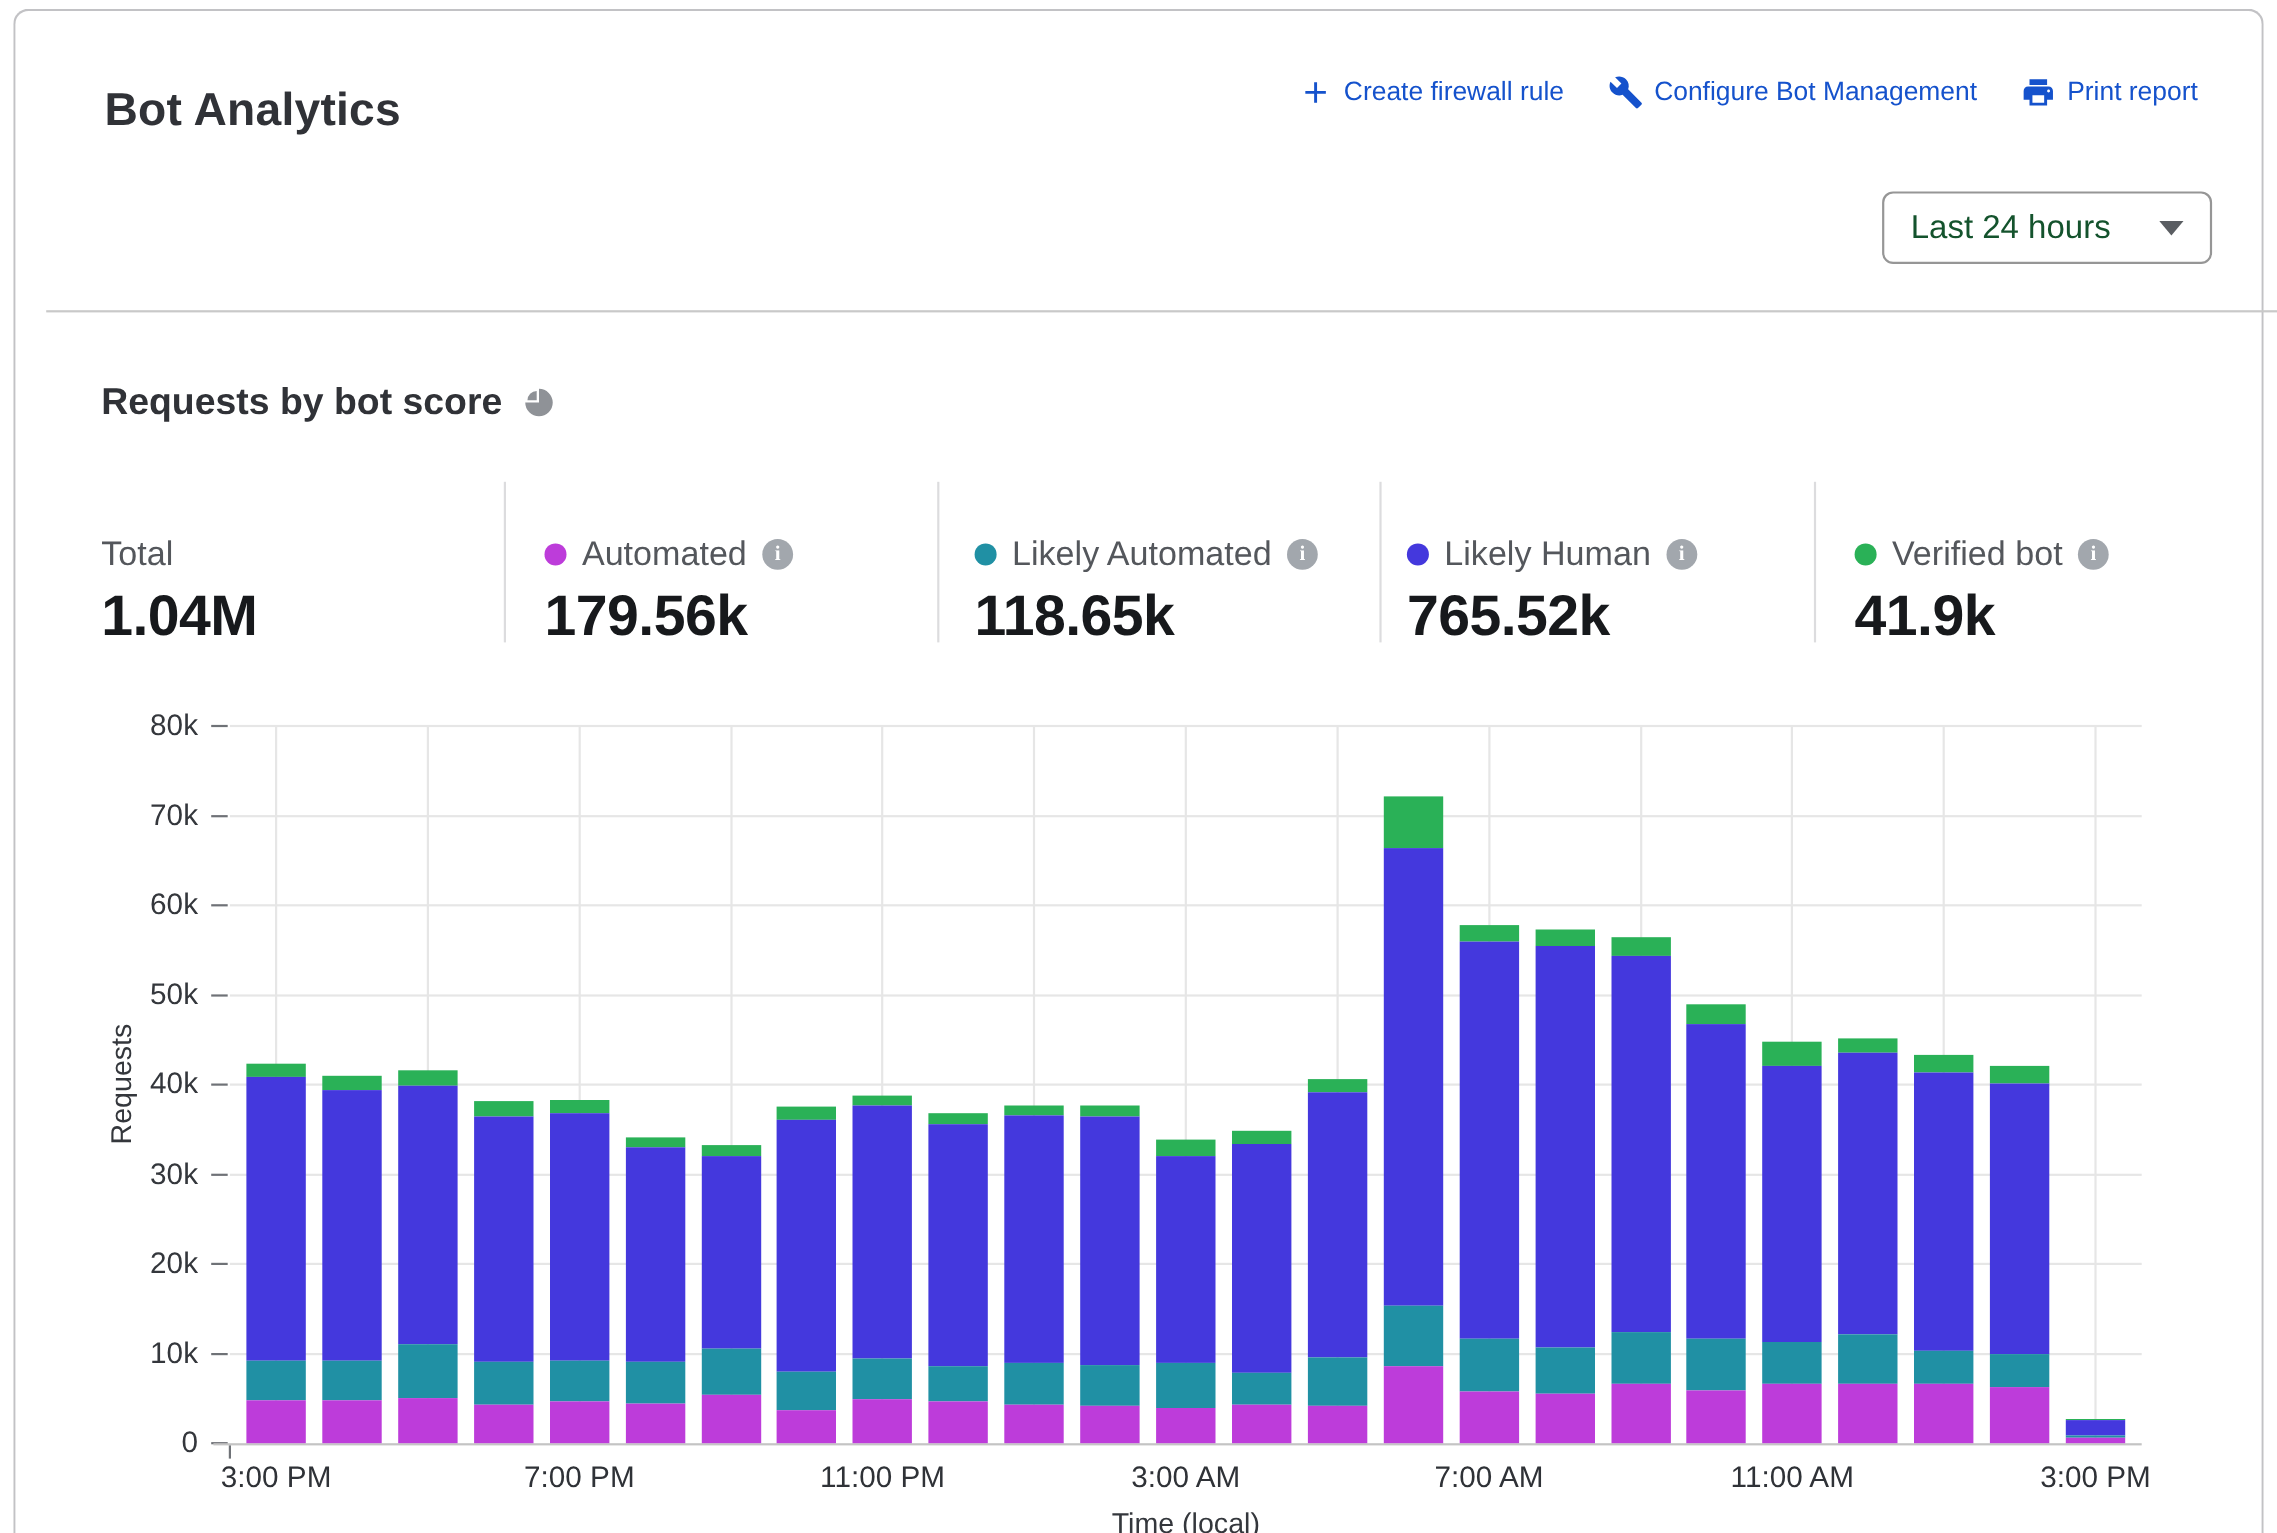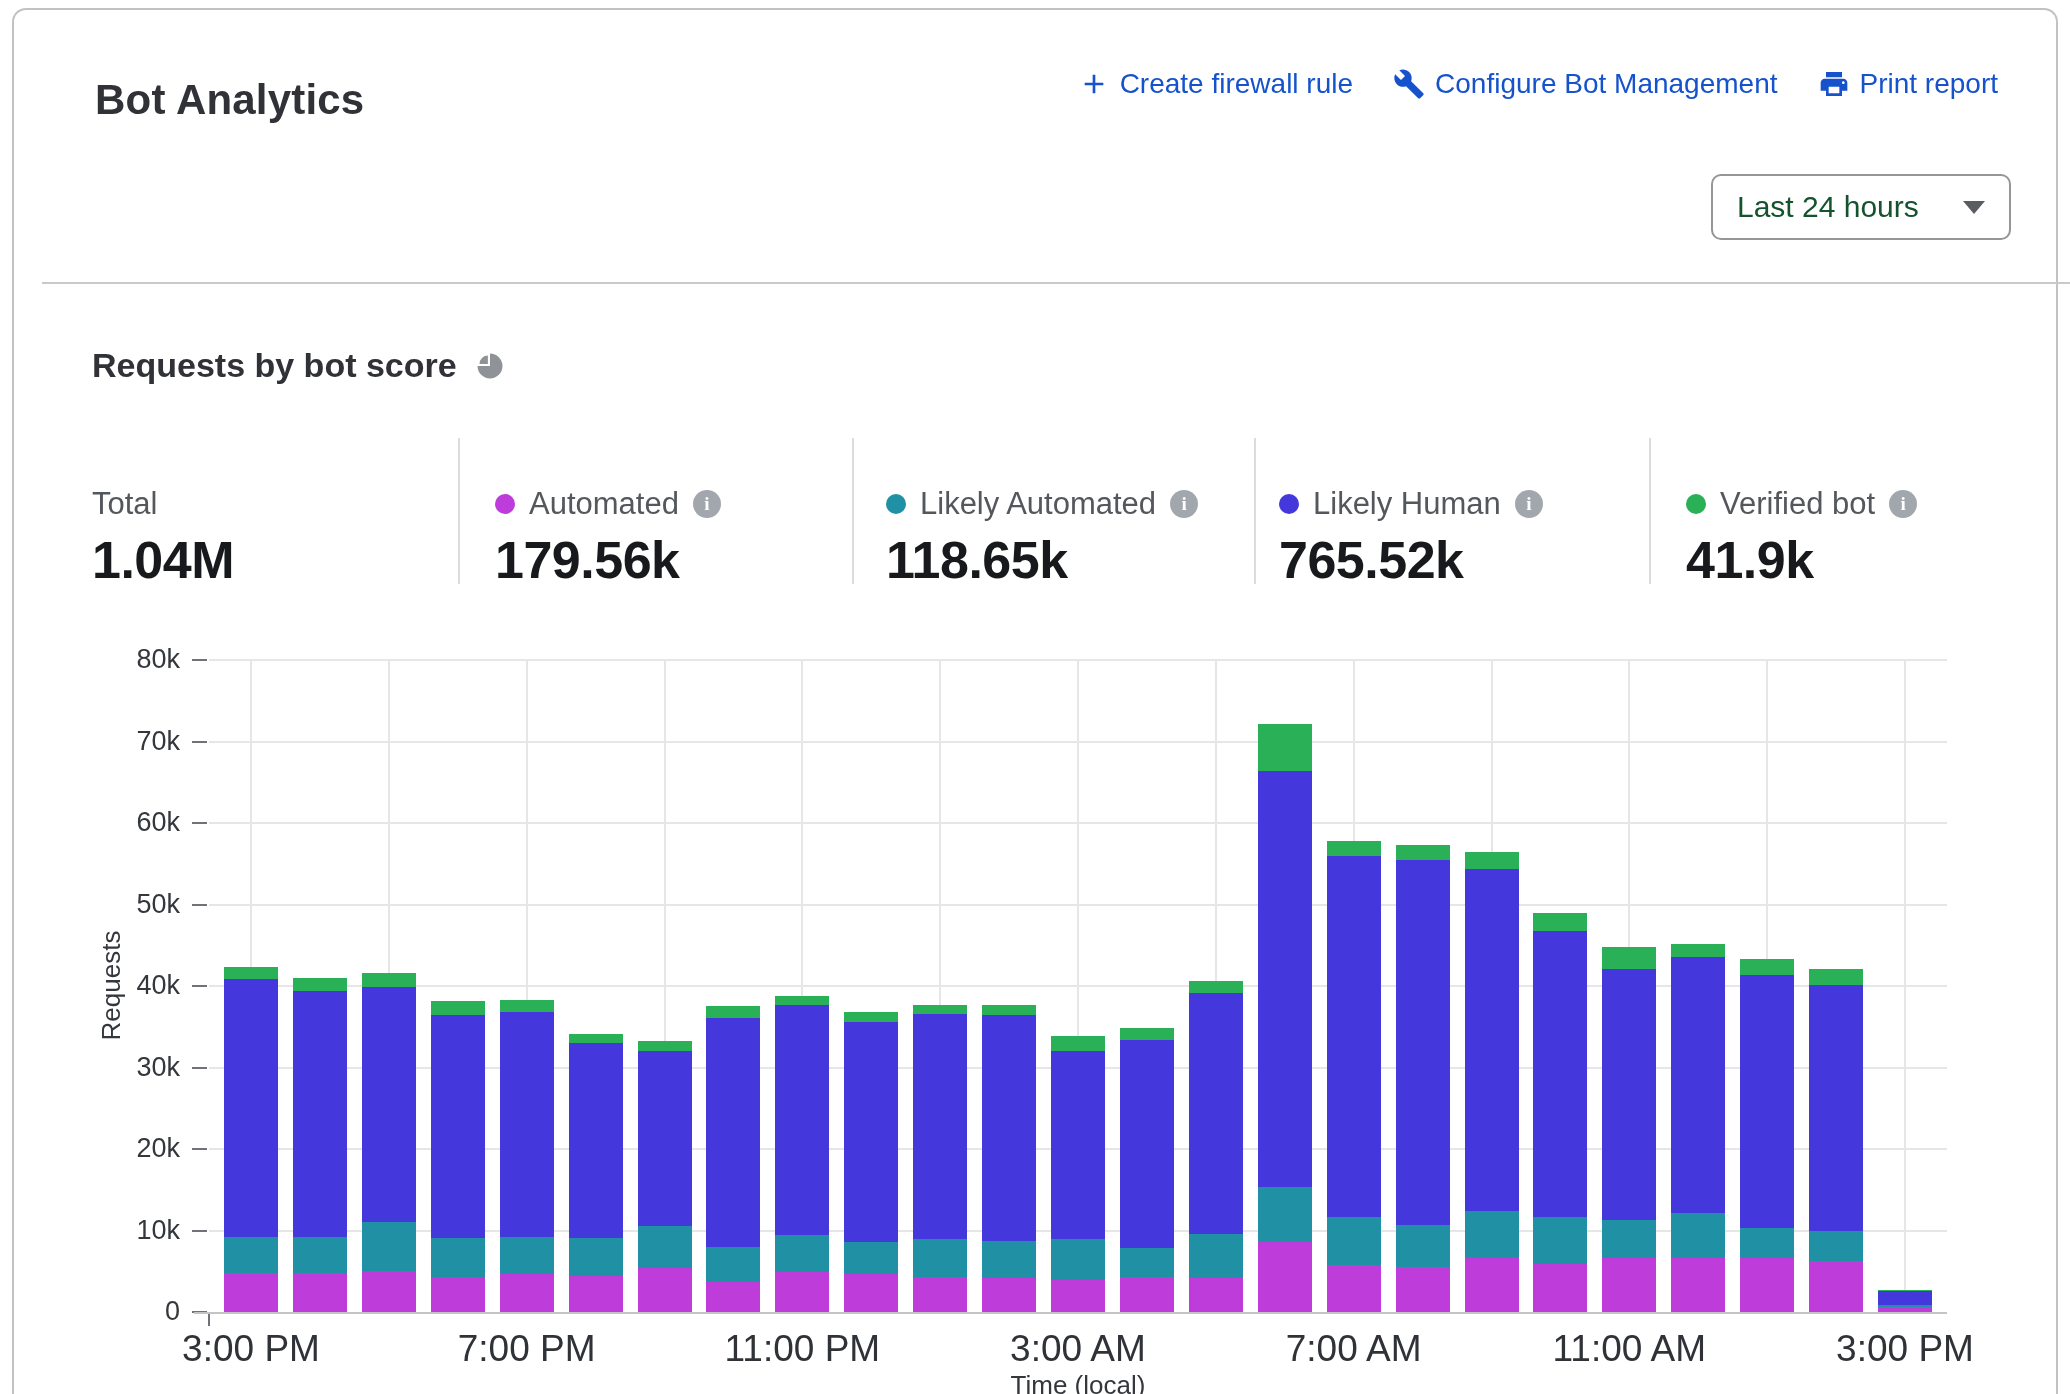--- a/index.html
+++ b/index.html
@@ -8,21 +8,21 @@
   .abs { position:absolute;margin-left:16px; }
 
   
   #card { position:absolute; left:12px; top:8px; width:2046px; height:1386px;
           background:#fff; border:2px solid #c2c2c5; border-bottom:none;
           border-radius:14px 14px 0 0; }
 
   
   .page-title { left:65px; top:66px; font-size:42px; font-weight:600; color:#303237; letter-spacing:.2px; }
   #actions { position:absolute; top:58px; right:58px; display:flex; gap:40px; align-items:center; }
-  .action-link { display:flex; align-items:center; gap:10px; color:#1552cc; font-size:28px;
+  .action-link { display:flex; align-items:center; gap:10px; color:#1552cc; font-size:24px;
                  cursor:pointer; white-space:nowrap; }
   .action-link svg { width:32px; height:32px; fill:#1552cc; }
 
   .btn-add-filter { left:65px; top:166px; width:194px; height:60px;
                     border:2.5px solid #1552cc; border-radius:10px; background:#fff;
                     display:flex; align-items:center; justify-content:center; gap:12px;
                     color:#1552cc; font-size:30px; cursor:pointer; }
   .btn-add-filter svg { width:30px; height:30px; fill:#1552cc; }
 
   .dropdown { left:1681px; top:164px; width:300px; height:66px; border:2px solid #969696;
@@ -50,21 +50,21 @@
   .stat-value { margin-top:8px; font-size:52px; font-weight:700; color:#17191c; letter-spacing:-.5px; }
   .stat-divider { position:absolute; top:428px; width:2px; height:146px; background:#dcdcde; }
 
   
   #chart { position:absolute; left:0; top:0; width:2070px; height:1394px; pointer-events:none; }
   .gridline-h { position:absolute; height:2px; background:#e6e6e6; }
   .gridline-v { position:absolute; width:2px; background:#e6e6e6; }
   .axis-x { position:absolute; height:2px; background:#c4c4c4; }
   .tick { position:absolute; background:#6f7277; }
   .ytick-label { position:absolute; width:80px; text-align:right; font-size:27px; color:#34373c; }
-  .xtick-label { position:absolute; width:200px; text-align:center; font-size:37px; color:#2f3237; }
+  .xtick-label { position:absolute; width:200px; text-align:center; font-size:27px; color:#2f3237; }
   .axis-title-x { position:absolute; font-size:26px; color:#34373c; text-align:center; width:300px; }
   .axis-title-y { position:absolute; font-size:26px; color:#34373c; transform:rotate(-90deg);
                   transform-origin:center; width:200px; text-align:center; }
   .bar { position:absolute; width:54px; pointer-events:auto; cursor:pointer; display:flex;
          flex-direction:column; }
   .bar-seg { width:100%; }
 </style>
 </head>
 <body>
 

